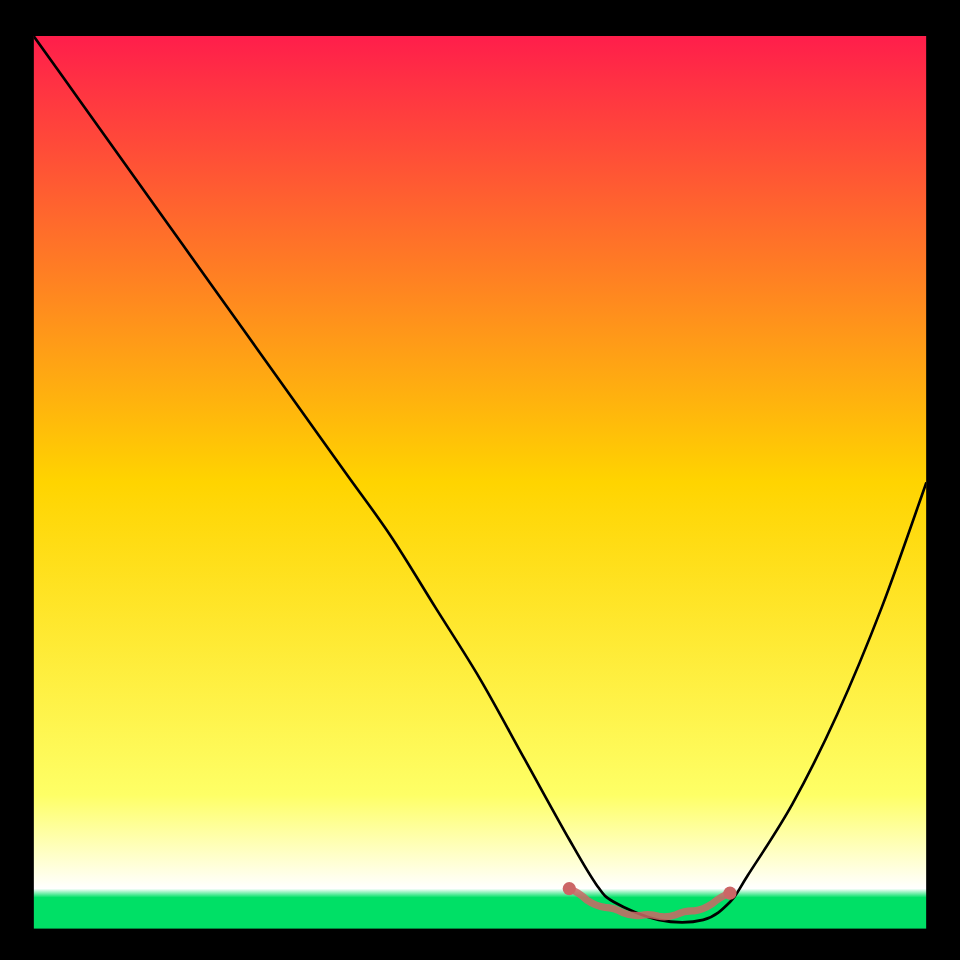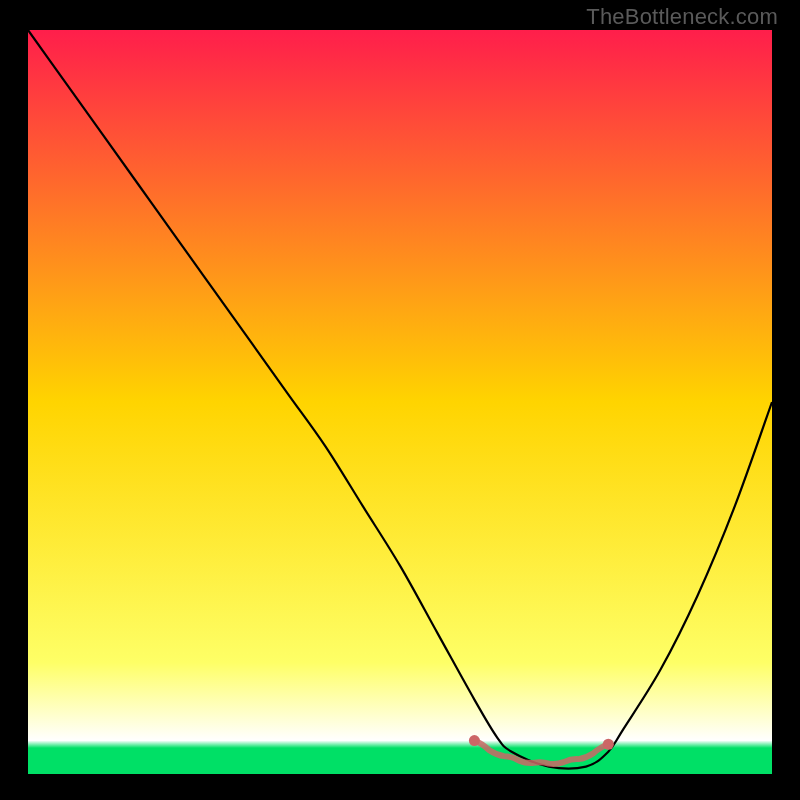--- a/index.html
+++ b/index.html
@@ -34,21 +34,20 @@
     height: 744px;
   }
   .plot-area svg {
     display: block;
   }
 </style>
 </head>
 <body>
 
 <div class="frame">
-  <div class="watermark">TheBottleneck.com</div>
 
   <div class="plot-area">
     <svg id="plot-svg" width="744" height="744" viewBox="0 0 744 744">
       <defs>
         <linearGradient id="bg-grad" x1="0" y1="0" x2="0" y2="1">
             <stop offset="0%" stop-color="#ff1e4b"></stop>
             <stop offset="50%" stop-color="#ffd400"></stop>
             <stop offset="85%" stop-color="#feff66"></stop>
             <stop offset="95.5%" stop-color="#ffffff"></stop>
             <stop offset="96.5%" stop-color="#00e066"></stop>

